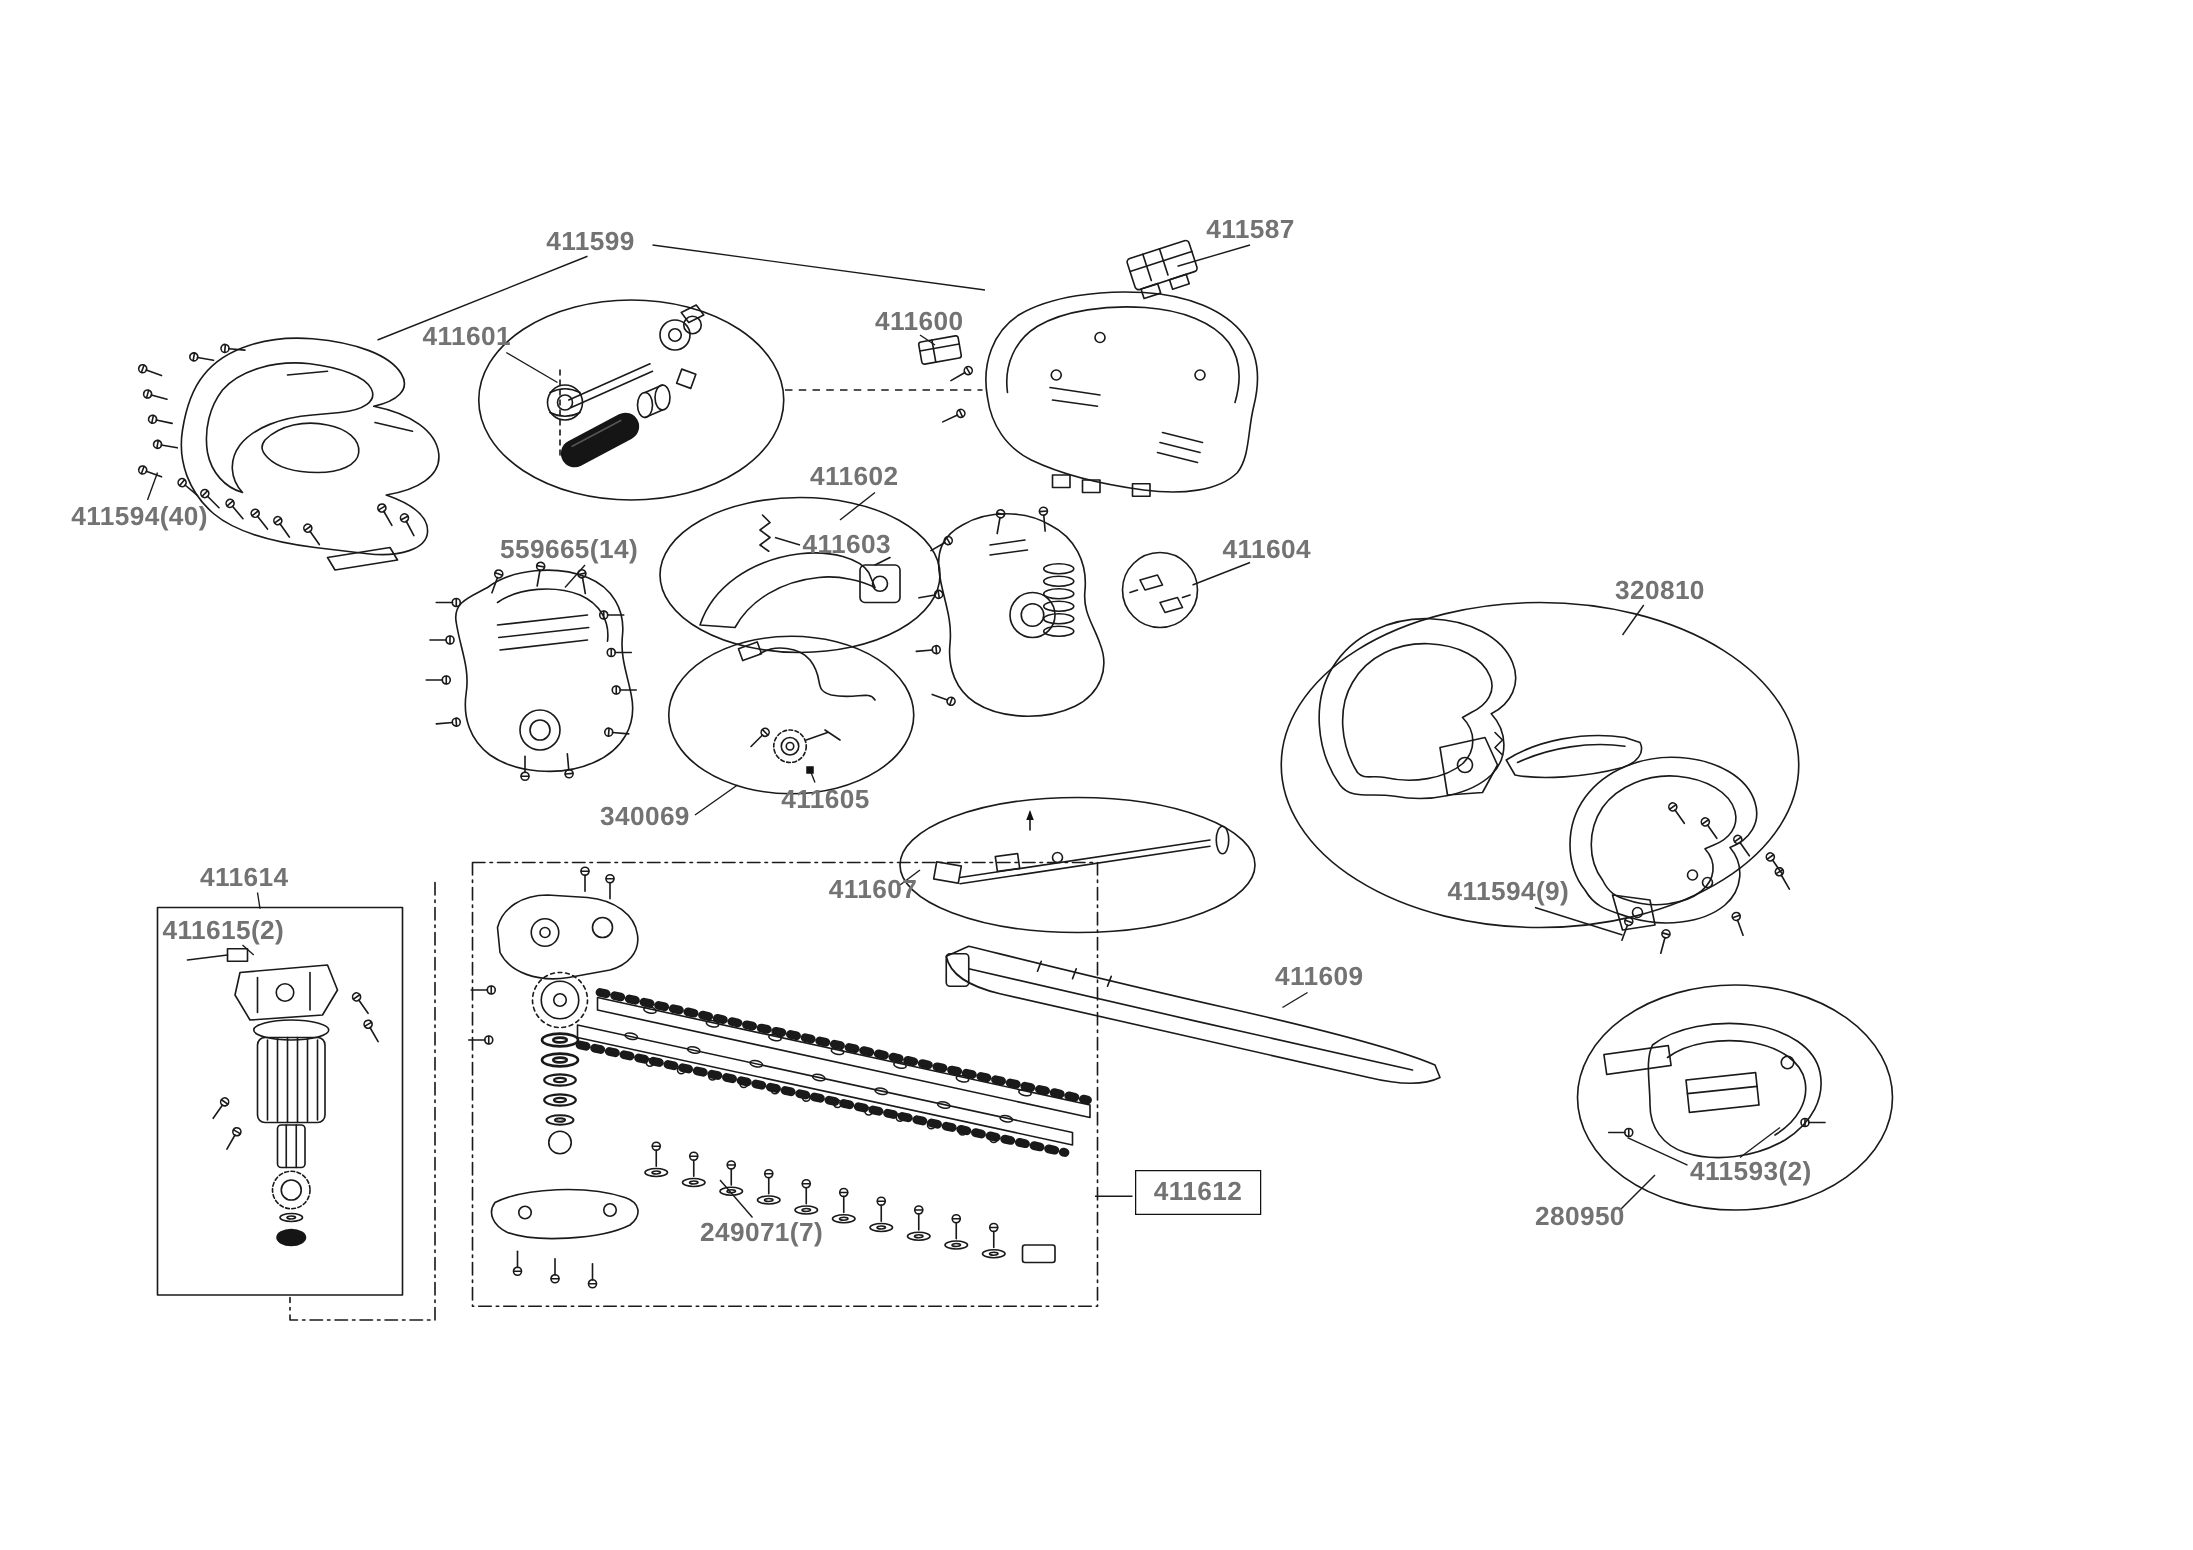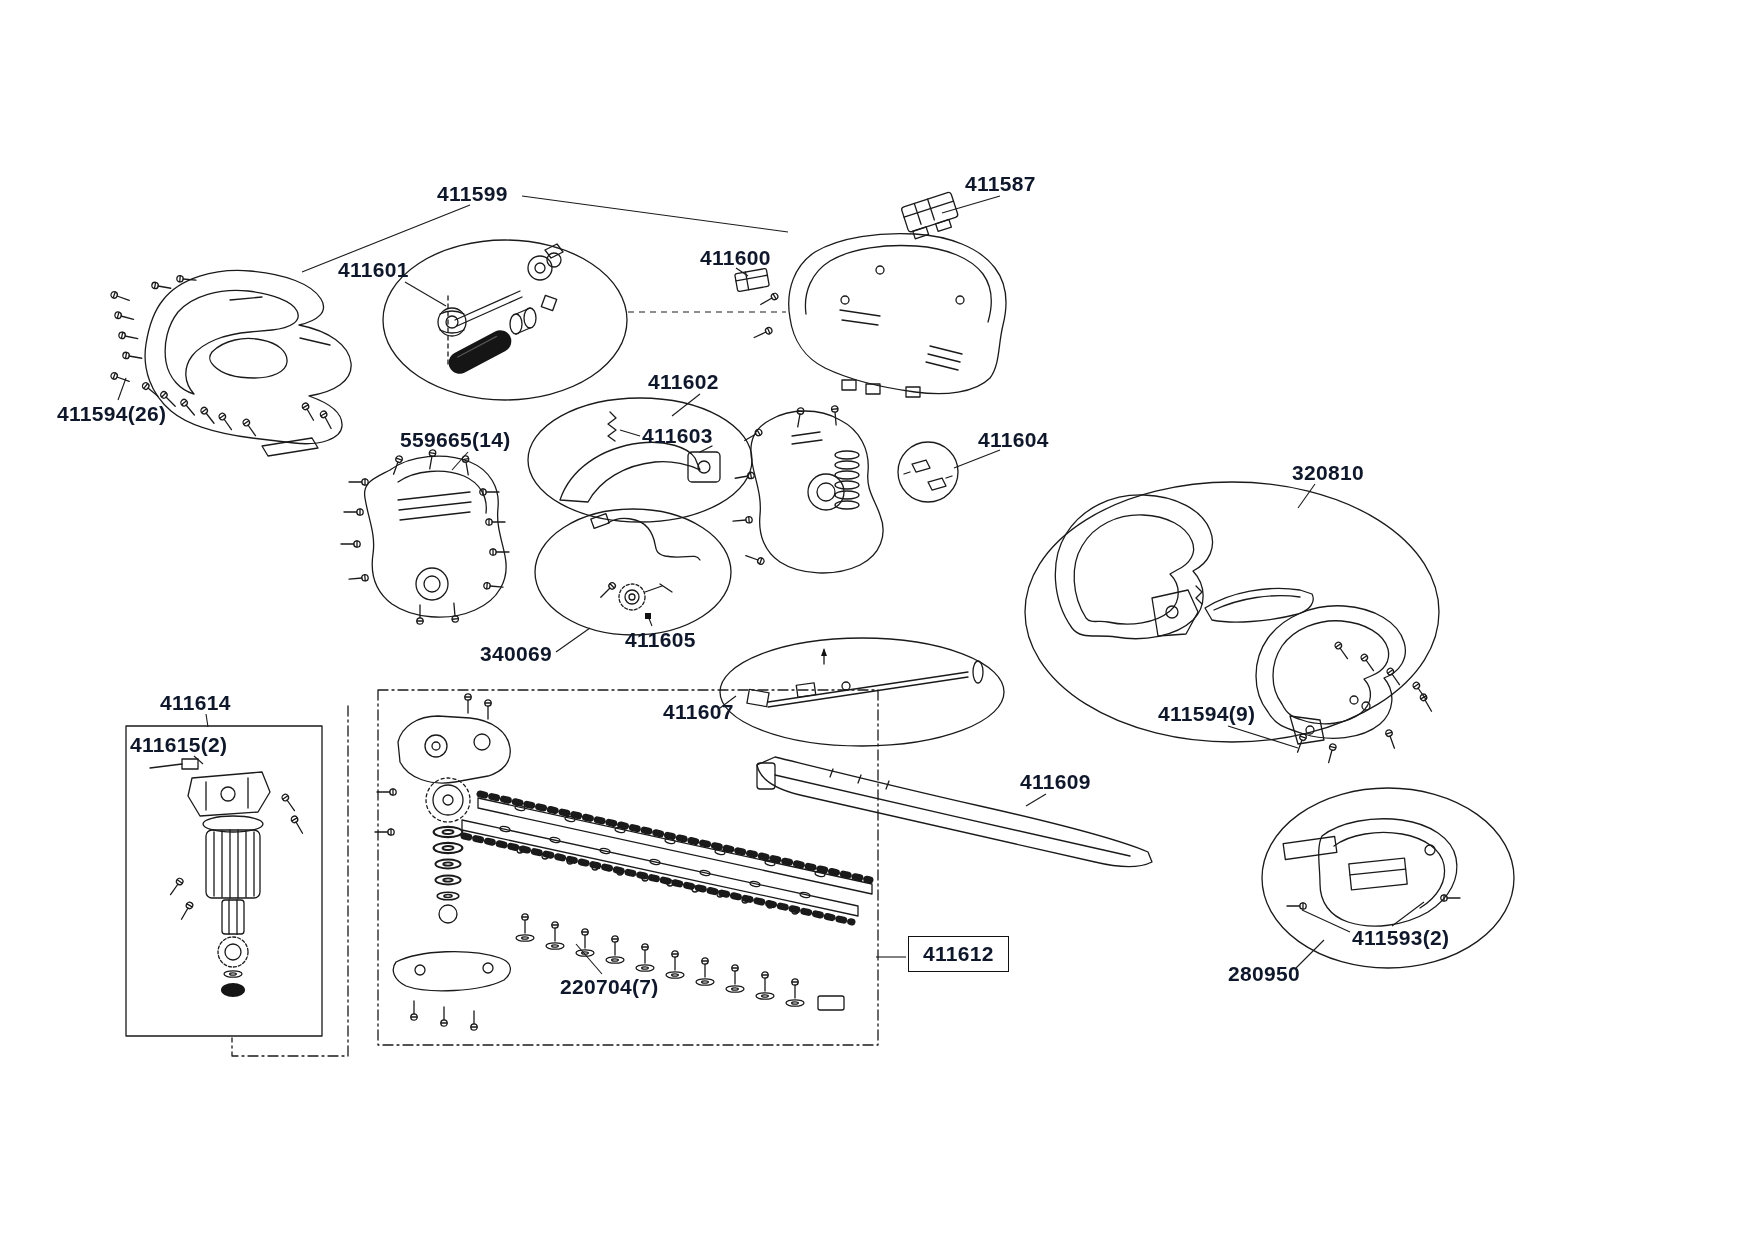--- a/index.html
+++ b/index.html
@@ -1,21 +1,21 @@
 <!DOCTYPE html>
 <html><head>
 <meta charset="utf-8">
 <style>
   html,body{margin:0;padding:0;background:#fff;}
   .canvas{position:relative;width:1754px;height:1240px;background:#ffffff;overflow:hidden;
           font-family:"Liberation Sans", sans-serif;}
   svg.artboard{position:absolute;left:0;top:0;}
   .art{stroke:#1a1a1a;fill:none;stroke-width:1.3;stroke-linecap:round;stroke-linejoin:round;}
   .leader{stroke:#1a1a1a;stroke-width:1.1;fill:none;}
-  .lbl{position:absolute;font-size:21px;font-weight:700;color:#0f172a;white-space:nowrap;letter-spacing:.3px;}
+  .lbl{position:absolute;font-size:21px;font-weight:700;color:#737373;white-space:nowrap;letter-spacing:.3px;}
   .lbl.boxed{border:1.7px solid #111;padding:5px 14px;background:#fff;}
 </style>
 </head>
 <body>
 
 <div class="canvas">
 
 <svg class="artboard" width="1754" height="1240" viewBox="0 0 1754 1240">
   <defs>
     <g id="scr">
@@ -398,28 +398,28 @@
   </g>
 </svg>
 
 <div class="lbl" style="left:437px;top:182px">411599</div>
 <div class="lbl" style="left:965px;top:172px">411587</div>
 <div class="lbl" style="left:700px;top:246px">411600</div>
 <div class="lbl" style="left:338px;top:258px">411601</div>
 <div class="lbl" style="left:648px;top:370px">411602</div>
 <div class="lbl" style="left:642px;top:424px">411603</div>
 <div class="lbl" style="left:978px;top:428px">411604</div>
-<div class="lbl" style="left:57px;top:402px">411594(26)</div>
+<div class="lbl" style="left:57px;top:402px">411594(40)</div>
 <div class="lbl" style="left:400px;top:428px">559665(14)</div>
 <div class="lbl" style="left:1292px;top:461px">320810</div>
 <div class="lbl" style="left:625px;top:628px">411605</div>
 <div class="lbl" style="left:480px;top:642px">340069</div>
 <div class="lbl" style="left:663px;top:700px">411607</div>
 <div class="lbl" style="left:160px;top:691px">411614</div>
 <div class="lbl" style="left:130px;top:733px">411615(2)</div>
 <div class="lbl" style="left:1158px;top:702px">411594(9)</div>
 <div class="lbl" style="left:1020px;top:770px">411609</div>
 <div class="lbl boxed" style="left:908px;top:936px">411612</div>
-<div class="lbl" style="left:560px;top:975px">220704(7)</div>
+<div class="lbl" style="left:560px;top:975px">249071(7)</div>
 <div class="lbl" style="left:1352px;top:926px">411593(2)</div>
 <div class="lbl" style="left:1228px;top:962px">280950</div>
 
 </div>
 
 </body></html>

